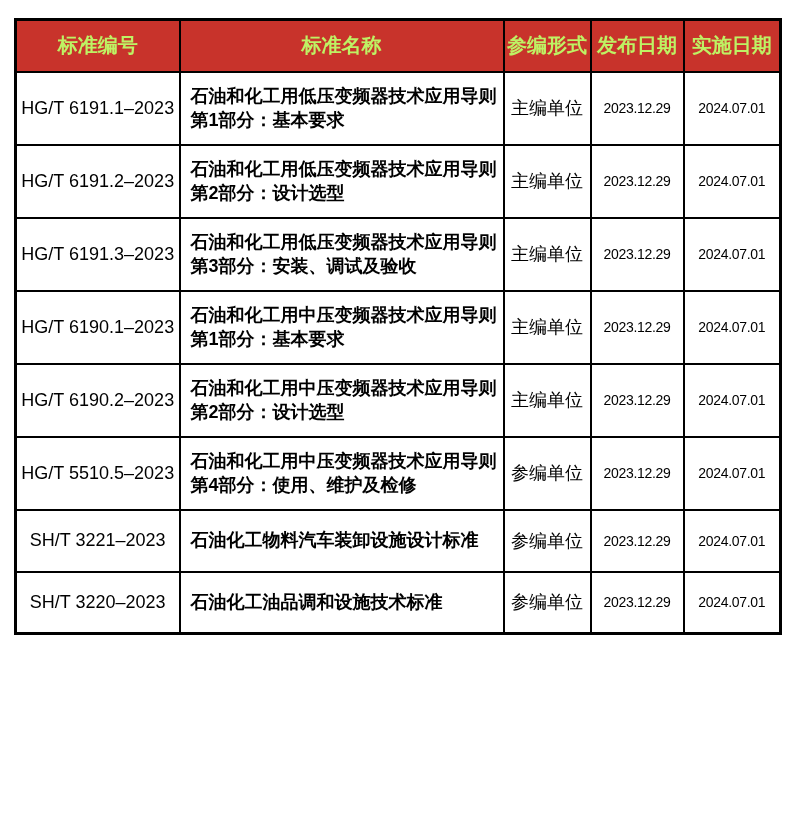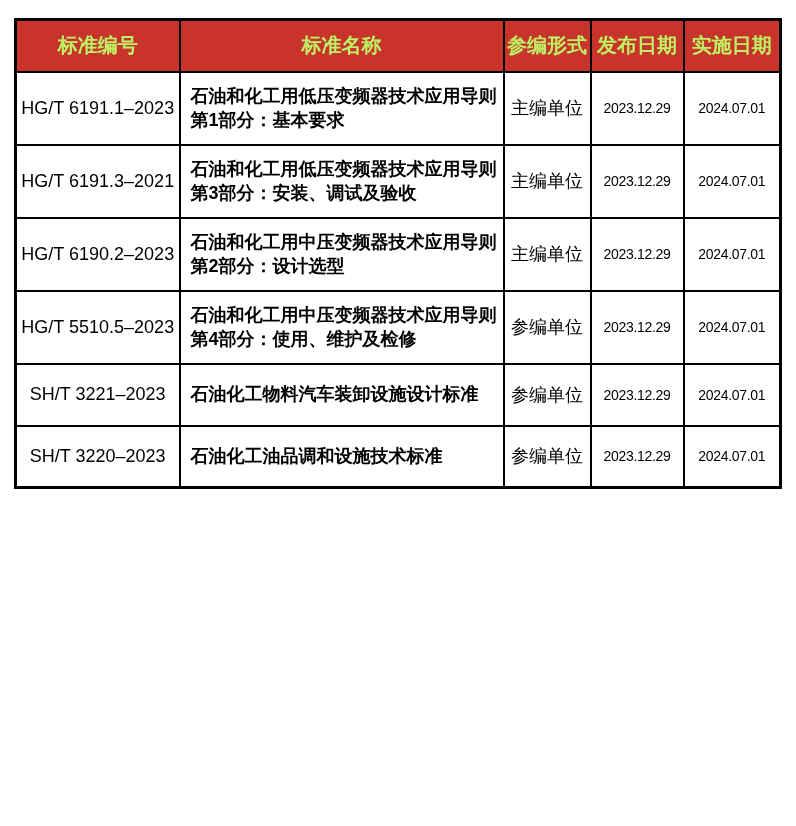--- a/index.html
+++ b/index.html
@@ -101,33 +101,53 @@
     <td class="cell-code">HG/T 6191.1–2023</td>
     <td class="cell-name">
       <div>石油和化工用低压变频器技术应用导则</div>
       <div>第1部分：基本要求</div>
     </td>
     <td class="cell-role">主编单位</td>
     <td class="cell-date">2023.12.29</td>
     <td class="cell-date">2024.07.01</td>
   </tr>
 
+  <tr>
+    <td class="cell-code">HG/T 6191.2–2023</td>
+    <td class="cell-name">
+      <div>石油和化工用低压变频器技术应用导则</div>
+      <div>第2部分：设计选型</div>
+    </td>
+    <td class="cell-role">主编单位</td>
+    <td class="cell-date">2023.12.29</td>
+    <td class="cell-date">2024.07.01</td>
+  </tr>
 
   <tr>
-    <td class="cell-code">HG/T 6191.3–2021</td>
+    <td class="cell-code">HG/T 6191.3–2023</td>
     <td class="cell-name">
       <div>石油和化工用低压变频器技术应用导则</div>
       <div>第3部分：安装、调试及验收</div>
     </td>
     <td class="cell-role">主编单位</td>
     <td class="cell-date">2023.12.29</td>
     <td class="cell-date">2024.07.01</td>
   </tr>
 
 
+  <tr>
+    <td class="cell-code">HG/T 6190.1–2023</td>
+    <td class="cell-name">
+      <div>石油和化工用中压变频器技术应用导则</div>
+      <div>第1部分：基本要求</div>
+    </td>
+    <td class="cell-role">主编单位</td>
+    <td class="cell-date">2023.12.29</td>
+    <td class="cell-date">2024.07.01</td>
+  </tr>
 
   <tr>
     <td class="cell-code">HG/T 6190.2–2023</td>
     <td class="cell-name">
       <div>石油和化工用中压变频器技术应用导则</div>
       <div>第2部分：设计选型</div>
     </td>
     <td class="cell-role">主编单位</td>
     <td class="cell-date">2023.12.29</td>
     <td class="cell-date">2024.07.01</td>

